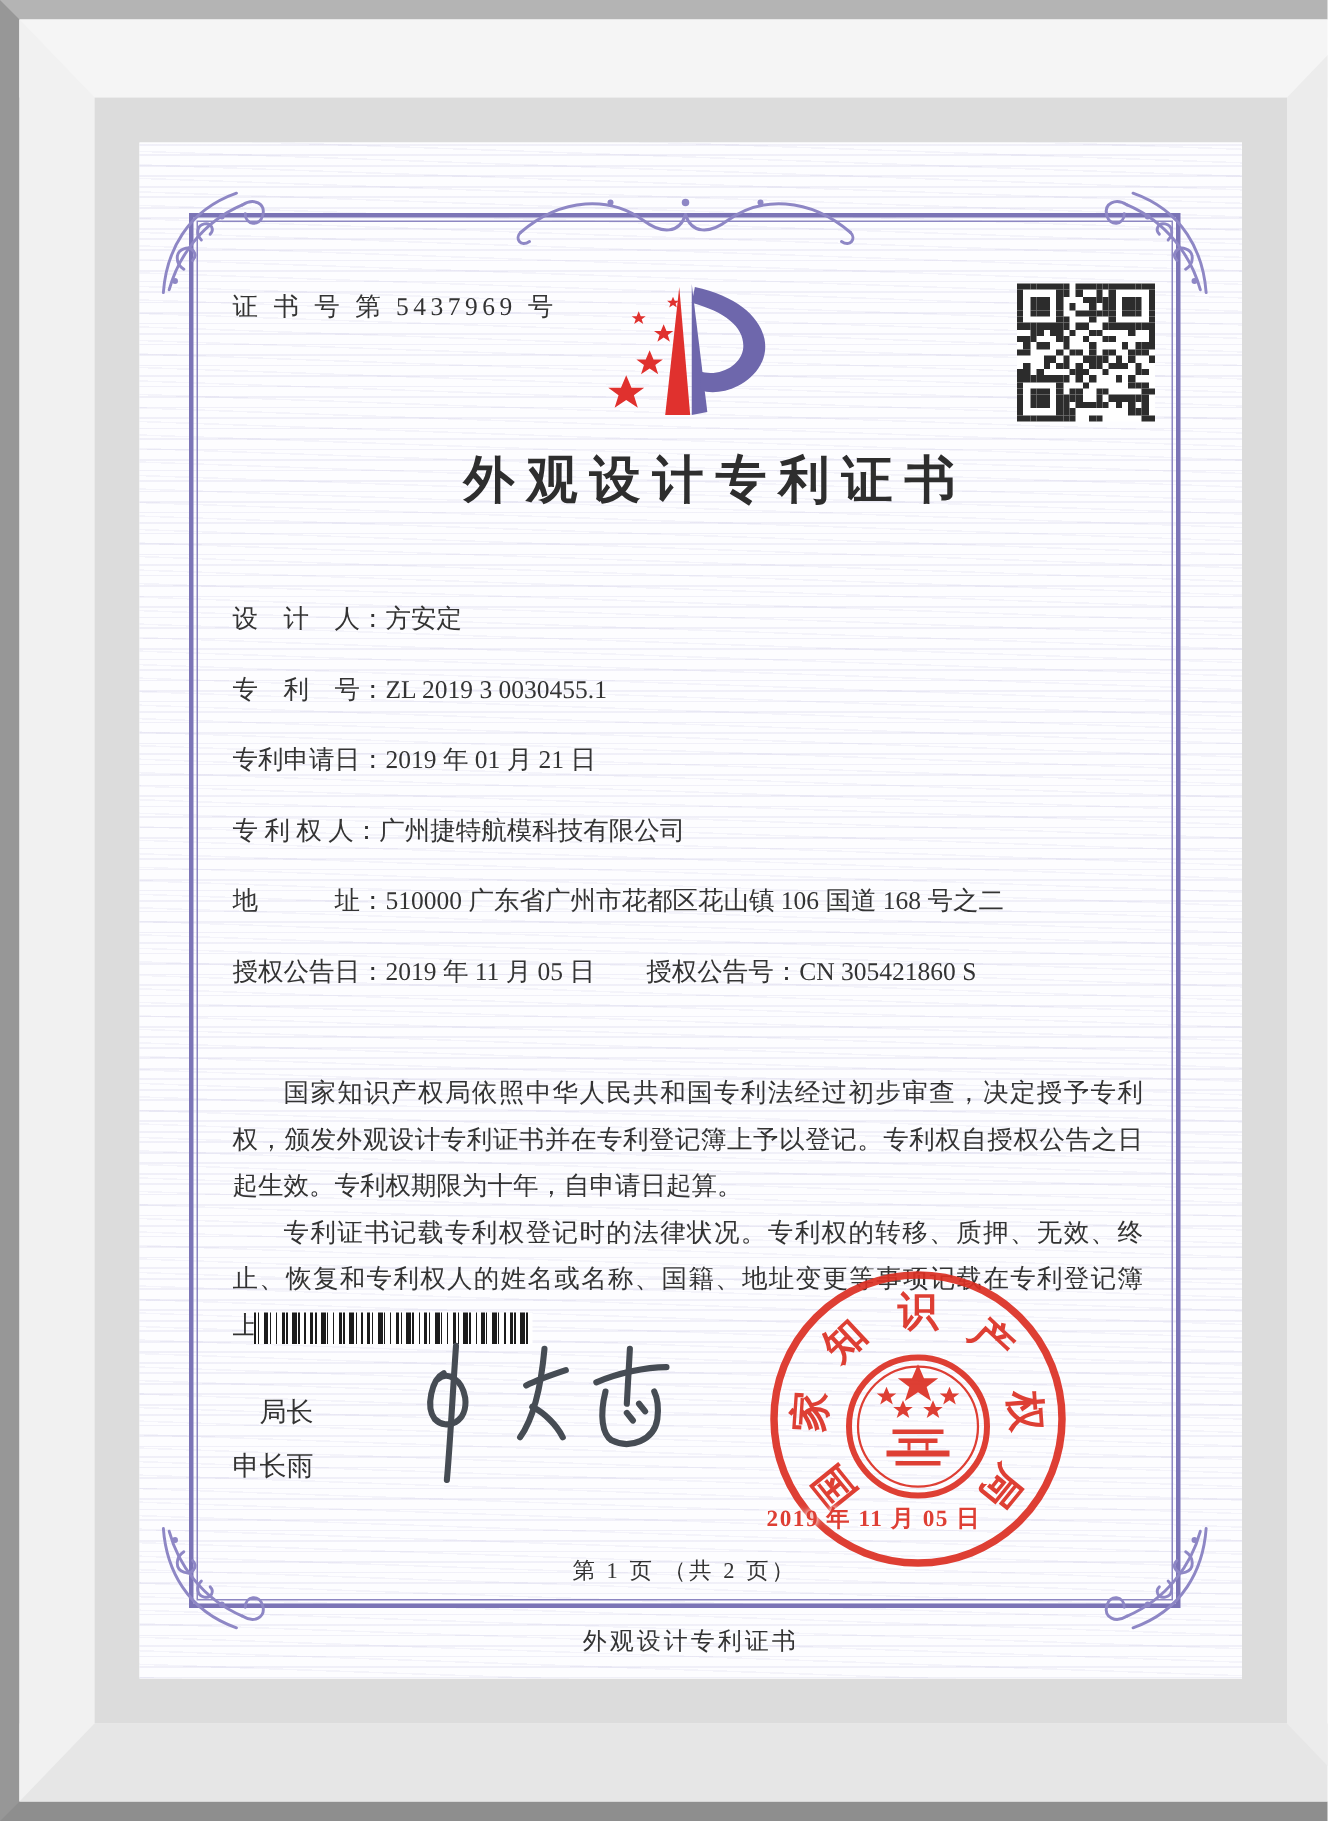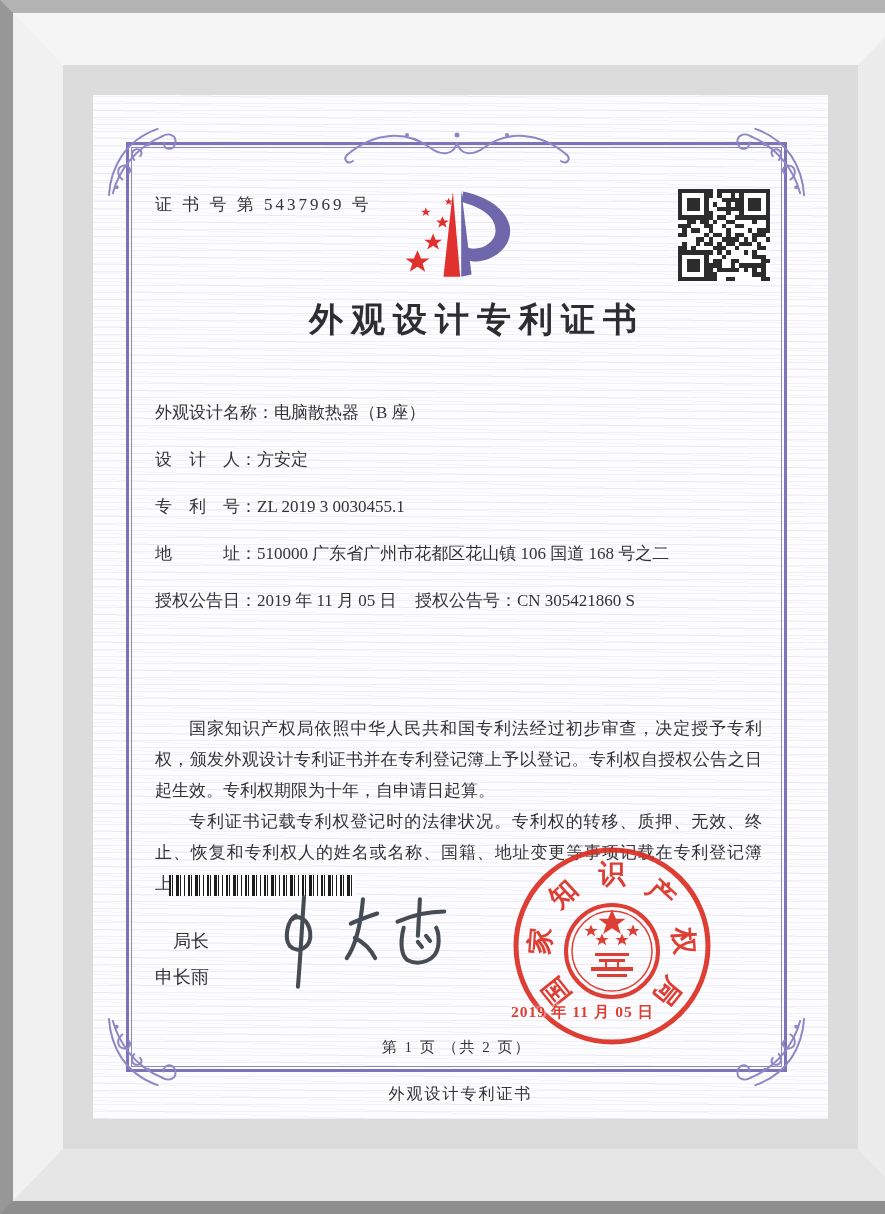--- a/index.html
+++ b/index.html
@@ -38,21 +38,21 @@
   .qr{position:absolute;right:14px;top:44px;width:92px;height:92px;display:grid;
     grid-template-columns:repeat(21,1fr);grid-template-rows:repeat(21,1fr);background:#fff;}
   .qr div{background:transparent;}
   .qr div.on{background:#2c2c2c;}
 
   .title{position:absolute;left:0;right:0;top:152px;text-align:center;font-size:34px;
     font-weight:700;letter-spacing:8px;color:#2e2e2e;margin-left:41px;}
 
   .fields{position:absolute;left:26px;right:18px;top:254px;font-size:17px;color:#333;}
   .fields .row{line-height:27px;margin-bottom:20px;white-space:nowrap;}
-  .fields .pair2{margin-left:14px;}
+  .fields .pair2{margin-left:30px;}
 
   .paras{position:absolute;left:26px;right:22px;top:568px;font-size:17px;line-height:31px;
     color:#333;text-align:justify;}
   .paras p{margin:0;text-indent:2em;}
 
   .barcode{position:absolute;left:40px;top:730px;width:186px;height:21px;
     background:repeating-linear-gradient(90deg,
       #1c1c1c 0 2px,#fff 2px 3px,#1c1c1c 3px 4px,#fff 4px 7px,
       #1c1c1c 7px 10px,#fff 10px 11px,#1c1c1c 11px 12px,#fff 12px 15px,
       #1c1c1c 15px 16px,#fff 16px 19px);}
@@ -574,23 +574,24 @@
           <div></div>
           <div></div>
           <div></div>
           <div class="on"></div>
           <div class="on"></div>
         </div>
 
       <div class="title">外观设计专利证书</div>
 
       <div class="fields">
-        <div class="row"><span>外观设计名称：</span><span>电脑散热器（B 座）</span></div>
         <div class="row"><span>设　计　人：</span><span>方安定</span></div>
         <div class="row"><span>专　利　号：</span><span>ZL 2019 3 0030455.1</span></div>
+        <div class="row"><span>专利申请日：</span><span>2019 年 01 月 21 日</span></div>
+        <div class="row"><span>专 利 权 人：</span><span>广州捷特航模科技有限公司</span></div>
         <div class="row"><span>地　　　址：</span><span>510000 广东省广州市花都区花山镇 106 国道 168 号之二</span></div>
         <div class="row">
           <span><span>授权公告日：</span><span>2019 年 11 月 05 日</span></span>
           <span class="pair2"><span>授权公告号：</span><span>CN 305421860 S</span></span>
         </div>
       </div>
 
       <div class="paras">
         <p>国家知识产权局依照中华人民共和国专利法经过初步审查，决定授予专利权，颁发外观设计专利证书并在专利登记簿上予以登记。专利权自授权公告之日起生效。专利权期限为十年，自申请日起算。</p>
         <p>专利证书记载专利权登记时的法律状况。专利权的转移、质押、无效、终止、恢复和专利权人的姓名或名称、国籍、地址变更等事项记载在专利登记簿上。</p>

